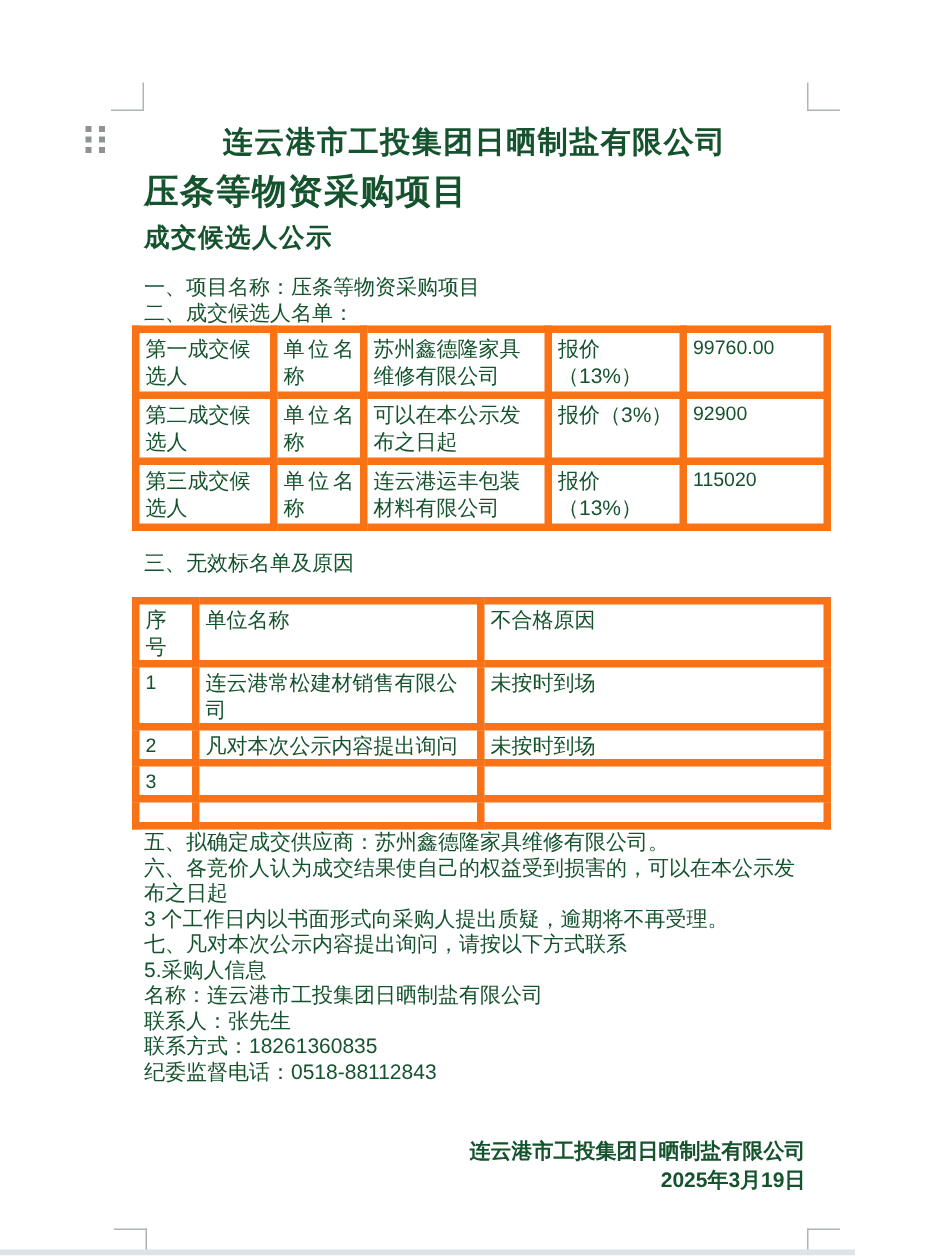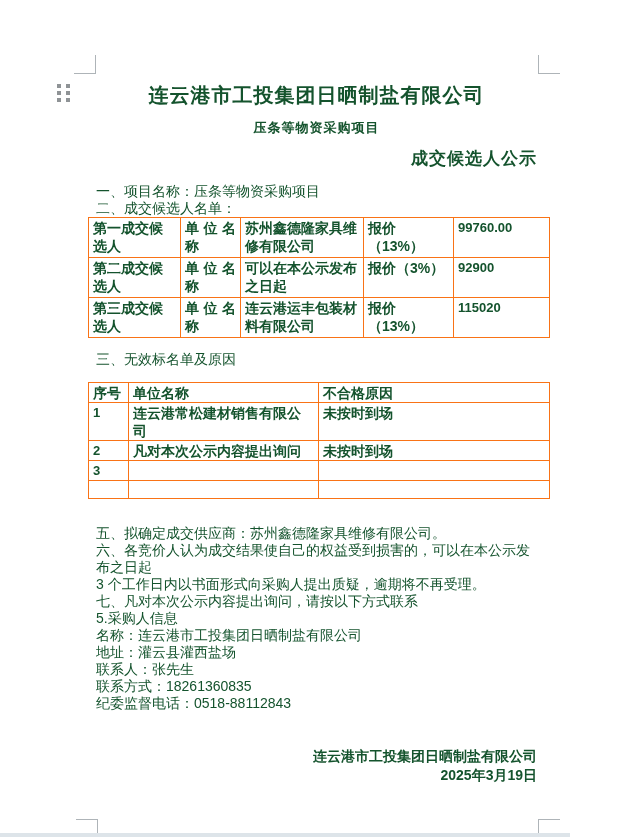--- a/index.html
+++ b/index.html
@@ -19,28 +19,28 @@
   .crop-bl{left:76px;top:819px;height:15px;border-right:1px solid #aeb4b8;border-top:1px solid #aeb4b8;}
   .crop-br{left:538px;top:819px;height:15px;border-left:1px solid #aeb4b8;border-top:1px solid #aeb4b8;}
   
   .dots{position:absolute;left:57px;top:84px;display:grid;grid-template-columns:4px 4px;grid-auto-rows:4px;column-gap:5px;row-gap:3px;}
   .dots i{display:block;width:4px;height:4px;background:#8f9396;}
   
   .bottom-strip{position:absolute;left:0;bottom:0;width:633px;height:4px;background:#dde4e9;}
   
   .content{position:absolute;left:96px;top:84px;width:441px;}
   .t1{font-size:20px;font-weight:bold;text-align:center;line-height:22px;margin:0;letter-spacing:1px;}
-  .t2{font-size:13px;font-weight:bold;text-align:center;line-height:21px;margin:11px 0 0 0;letter-spacing:1px;}
-  .t3{font-size:17px;font-weight:bold;text-align:right;line-height:21px;margin:10px 0 0 0;letter-spacing:1px;}
+  .t2{font-size:23px;font-weight:bold;text-align:left;line-height:21px;margin:11px 0 0 0;letter-spacing:1px;}
+  .t3{font-size:17px;font-weight:bold;text-align:left;line-height:21px;margin:10px 0 0 0;letter-spacing:1px;}
   p{margin:0;font-size:14px;line-height:17px;}
   .sec1{margin-top:14px;}
   .sec3{margin-top:13px;}
-  .sec5{margin-top:26px;}
+  .sec5{}
   table{border-collapse:collapse;table-layout:fixed;width:461px;margin-left:-8px;}
-  td,th{border:1px solid #f97316;font-size:14px;font-weight:bold;text-align:left;vertical-align:top;padding:1px 4px 0 4px;line-height:18px;overflow:hidden;}
+  td,th{border:5px solid #f97316;font-size:14px;font-weight:normal;text-align:left;vertical-align:top;padding:1px 4px 0 4px;line-height:18px;overflow:hidden;}
   .tbl1{margin-top:0;}
   .tbl1 td{height:38px;}
   .tbl1 .c-field{text-align:justify;text-justify:inter-ideograph;}
   .tbl2{margin-top:14px;}
   .num{font-size:13px;letter-spacing:0;}
   .sign{margin-top:35px;text-align:right;font-weight:bold;}
   .sign p{line-height:19px;font-size:14px;}
 </style>
 </head>
 <body>
@@ -139,21 +139,20 @@
         </tr>
       </tbody>
     </table>
 
     <p class="sec5">五、拟确定成交供应商：苏州鑫德隆家具维修有限公司。</p>
     <p>六、各竞价人认为成交结果使自己的权益受到损害的，可以在本公示发布之日起</p>
     <p>3 个工作日内以书面形式向采购人提出质疑，逾期将不再受理。</p>
     <p>七、凡对本次公示内容提出询问，请按以下方式联系</p>
     <p>5.采购人信息</p>
     <p>名称：连云港市工投集团日晒制盐有限公司</p>
-    <p>地址：灌云县灌西盐场</p>
     <p>联系人：张先生</p>
     <p>联系方式：18261360835</p>
     <p>纪委监督电话：0518-88112843</p>
 
     <div class="sign">
       <p>连云港市工投集团日晒制盐有限公司</p>
       <p>2025年3月19日</p>
     </div>
 
   </div>

